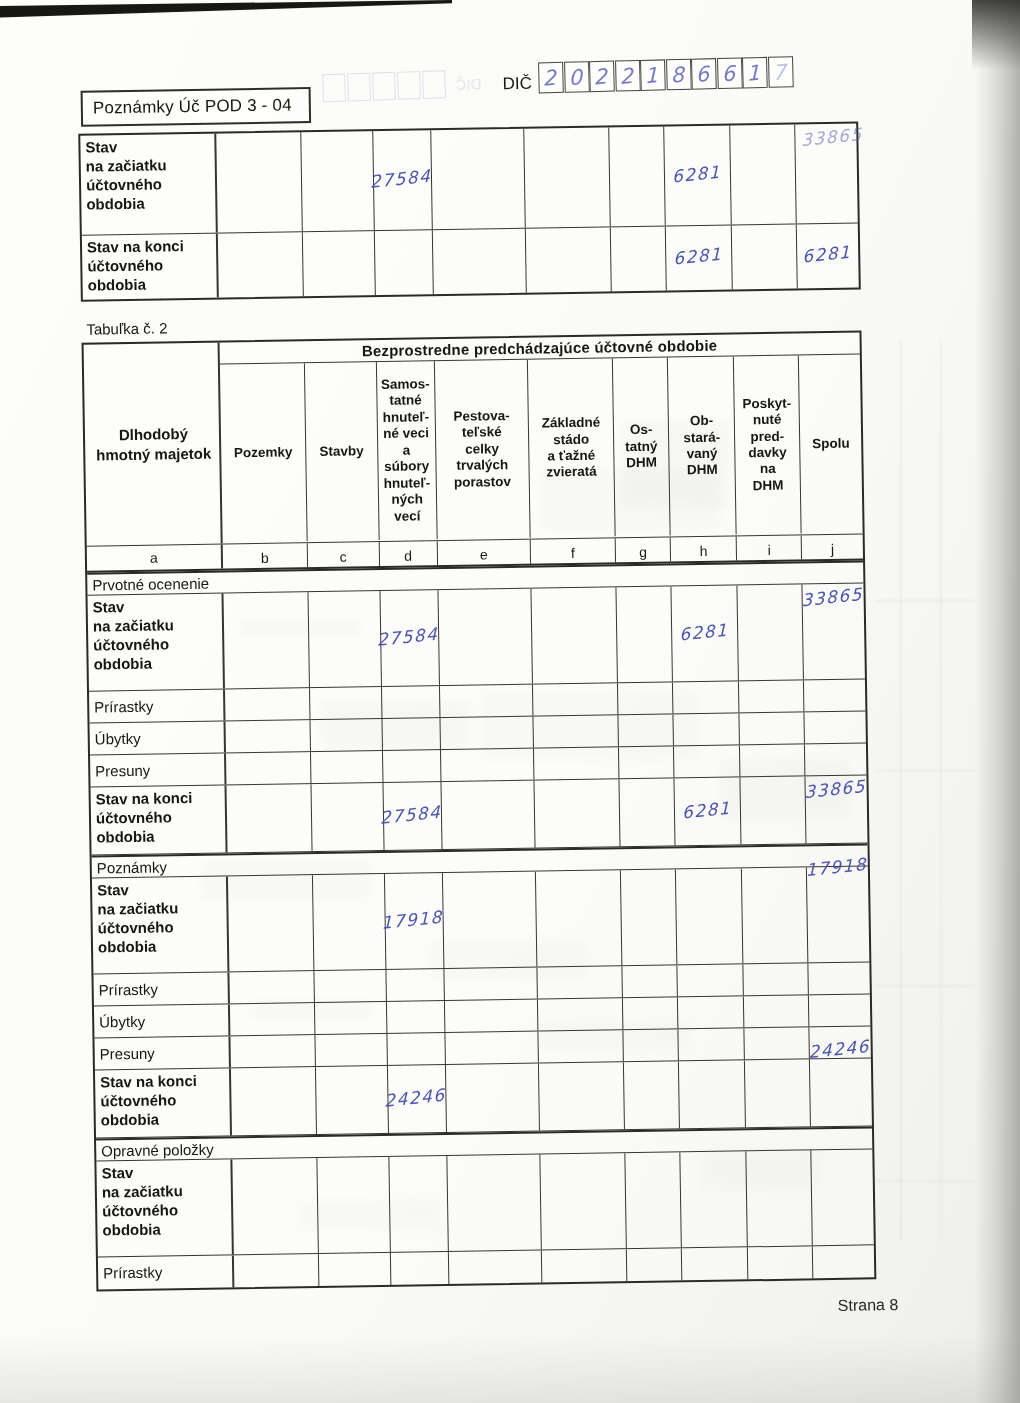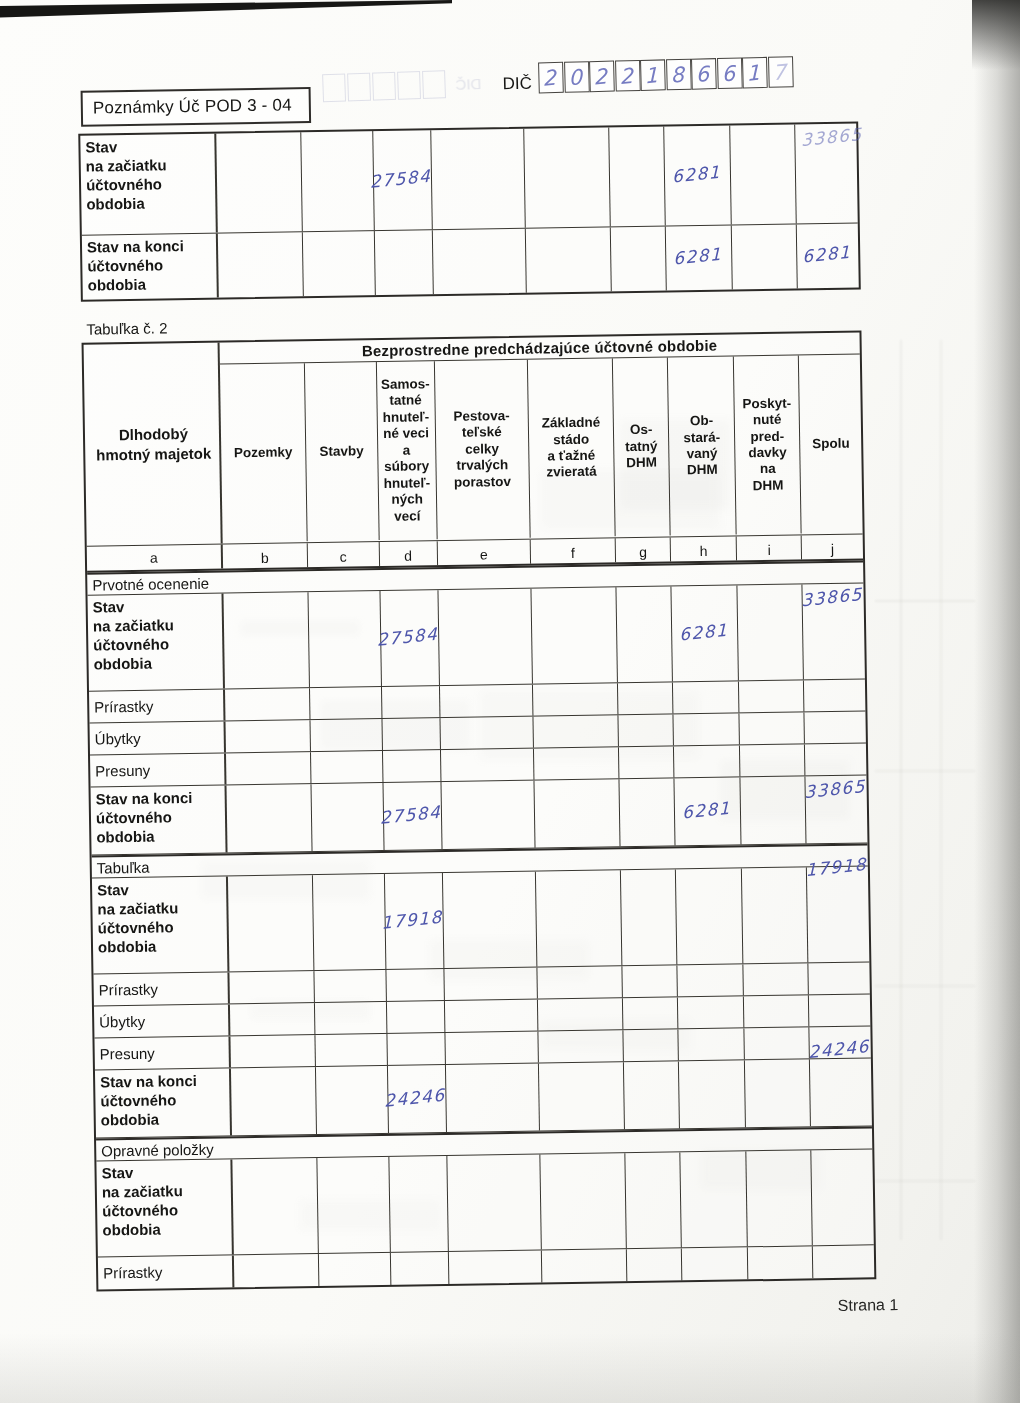--- a/index.html
+++ b/index.html
@@ -363,21 +363,21 @@
         <div class="cell" style="width: 7.1%;"></div>
         <div class="cell" style="width: 8.5%;">
           <span class="hw pos-mid">6281</span>
         </div>
         <div class="cell" style="width: 8.4%;"></div>
         <div class="cell" style="width: 7.8%;">
           <span class="hw pos-high">33865</span>
         </div>
       </div>
       <div class="section-row" style="height: 23px;">
-        <span>Tabuľka</span>
+        <span>Poznámky</span>
       </div>
       <div class="t-row" style="height: 96px;">
         <div class="cell label-cell bold" style="width: 17.5%;">Stav
 na začiatku
 účtovného
 obdobia</div>
         <div class="cell" style="width: 11%;"></div>
         <div class="cell" style="width: 9.2%;"></div>
         <div class="cell" style="width: 7.5%;">
           <span class="hw pos-mid">17918</span>
@@ -470,19 +470,19 @@
         <div class="cell" style="width: 7.5%;"></div>
         <div class="cell" style="width: 12%;"></div>
         <div class="cell" style="width: 11%;"></div>
         <div class="cell" style="width: 7.1%;"></div>
         <div class="cell" style="width: 8.5%;"></div>
         <div class="cell" style="width: 8.4%;"></div>
         <div class="cell" style="width: 7.8%;"></div>
       </div>
     </div>
 
-  <div id="page-number">Strana 1</div>
+  <div id="page-number">Strana 8</div>
 </div>
 
 <div id="edge-top"></div>
 <div id="edge-right"></div>
 <div id="edge-right-top"></div>
 <div id="edge-bottom"></div>
 
 </body></html>

